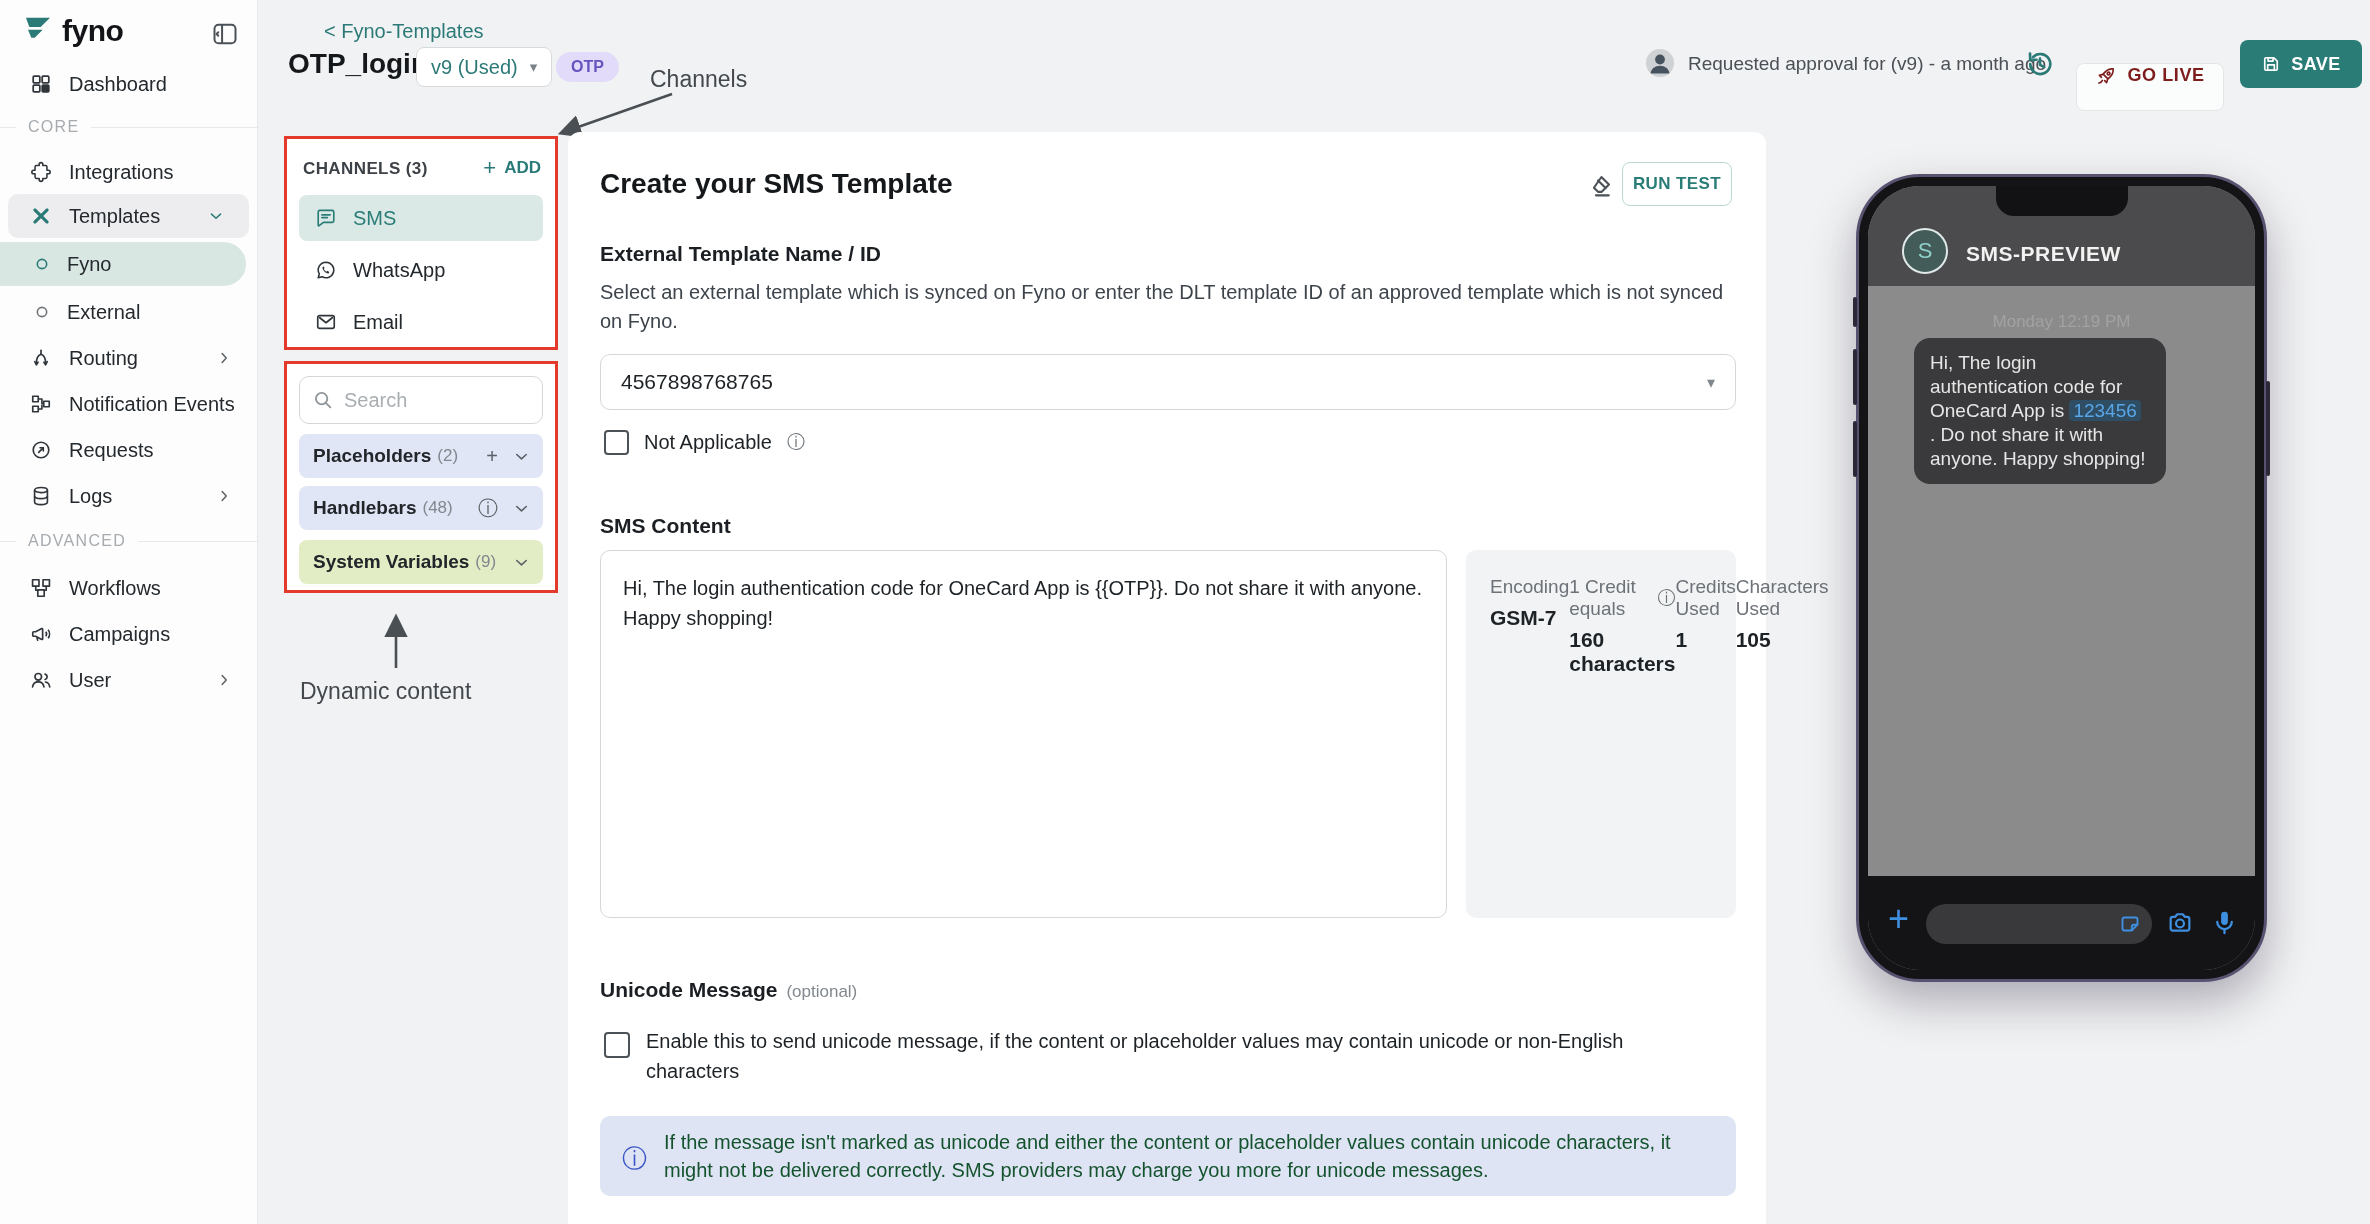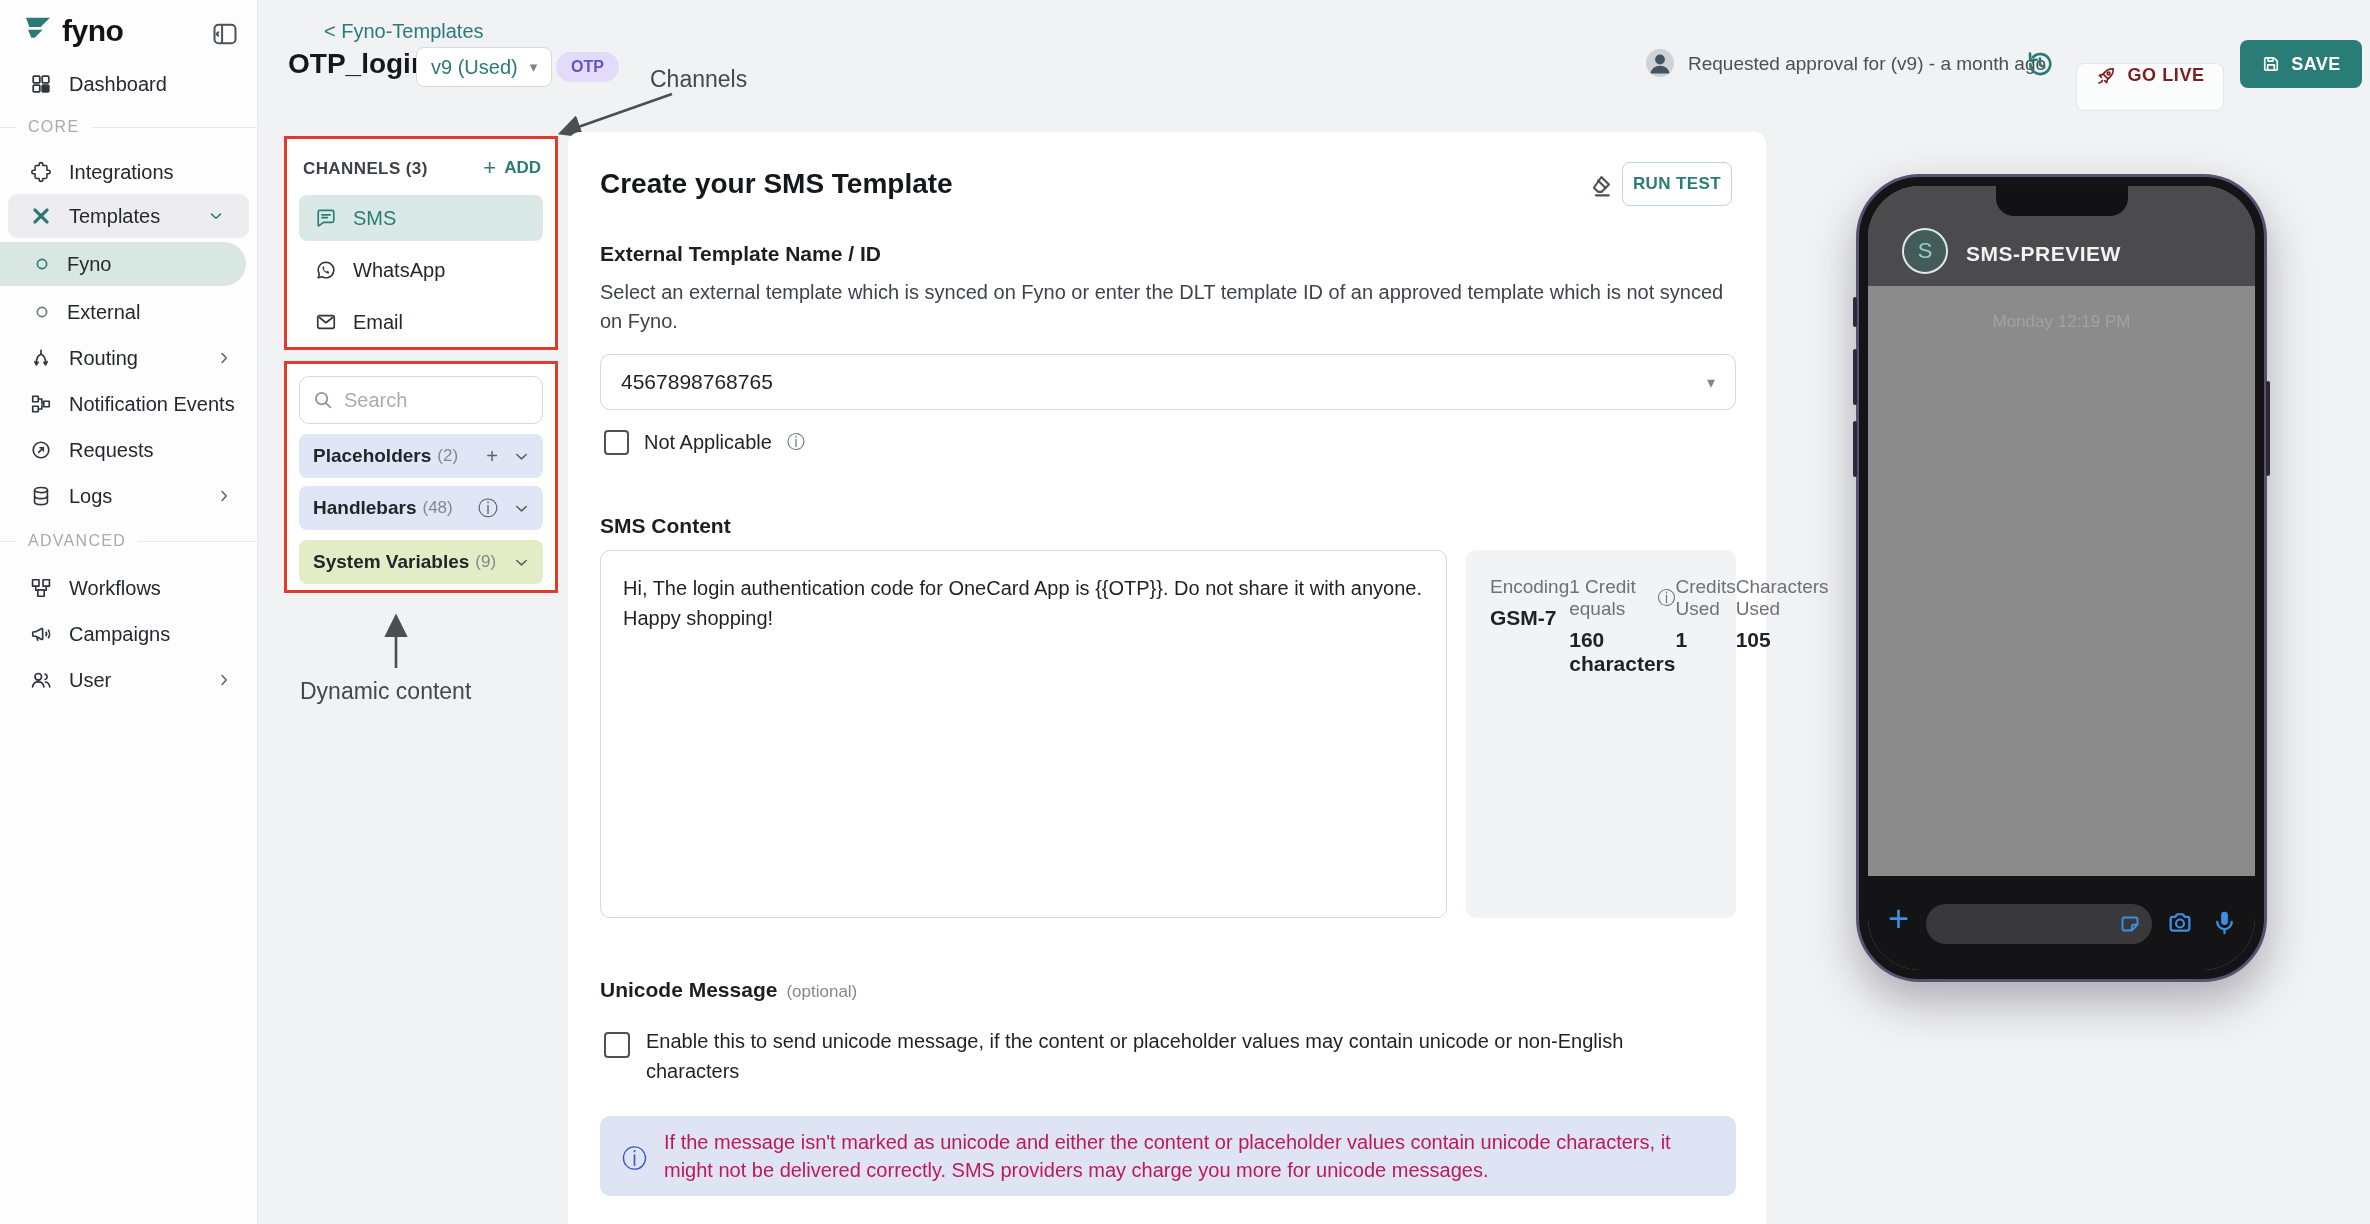--- a/index.html
+++ b/index.html
@@ -120,21 +120,21 @@
   .enc-value{font-size:21px;font-weight:700;color:#1d2226;margin-top:8px;}
   .uni-row{position:absolute;left:32px;top:846px;display:flex;align-items:baseline;gap:9px;}
   .uni-label{font-size:21px;font-weight:700;color:#1b1f23;}
   .uni-opt{font-size:17px;color:#82888d;}
   .uni-check{position:absolute;left:36px;top:894px;display:flex;gap:16px;align-items:flex-start;}
   .uni-check .checkbox{width:22px;height:22px;margin-top:6px;}
   .uni-desc{width:1040px;font-size:20px;line-height:30px;color:#1d2226;}
   .info-banner{position:absolute;left:32px;top:984px;width:1136px;height:80px;box-sizing:border-box;
                background:#dfe4f5;border-radius:10px;}
   .info-banner .bi{position:absolute;left:22px;top:26px;font-size:25px;color:#3a56c5;}
-  .info-banner .bt{position:absolute;left:64px;top:12px;width:1046px;font-size:20px;line-height:28px;color:#be185d;}
+  .info-banner .bt{position:absolute;left:64px;top:12px;width:1046px;font-size:20px;line-height:28px;color:#14532d;}
 
   
   .phone{position:absolute;left:1856px;top:174px;width:411px;height:808px;background:#141316;
          border:3px solid #595170;border-radius:64px;box-sizing:border-box;
          box-shadow:0 20px 45px rgba(45,40,65,.35);}
   .ph-sidebtn{position:absolute;background:#2c2837;border-radius:3px;}
   .sb1{left:-6px;top:120px;width:4px;height:30px;}
   .sb2{left:-6px;top:172px;width:4px;height:56px;}
   .sb3{left:-6px;top:244px;width:4px;height:56px;}
   .sb4{right:-6px;top:204px;width:4px;height:95px;}
@@ -620,20 +620,23 @@
     <div class="ph-sidebtn sb2"></div>
     <div class="ph-sidebtn sb3"></div>
     <div class="ph-sidebtn sb4"></div>
     <div class="screen">
       <div class="notch"></div>
       <div class="ph-header">
         <div class="ph-avatar">S</div>
         <div class="ph-title">SMS-PREVIEW</div>
       </div>
       <div class="ph-time">Monday 12:19 PM</div>
+      <div class="bubble">
+        <span>Hi, The login authentication code for OneCard App is </span><span class="otp-link">123456</span><span> . Do not share it with anyone. Happy shopping!</span>
+      </div>
       <div class="ph-inputbar">
         <span class="ph-plus">+</span>
         <div class="ph-pill">
           <svg class="ic" width="24" height="24">
               <use href="#ic-sticker"></use>
             </svg>
         </div>
         <svg class="ph-cam">
             <use href="#ic-camera"></use>
           </svg>

